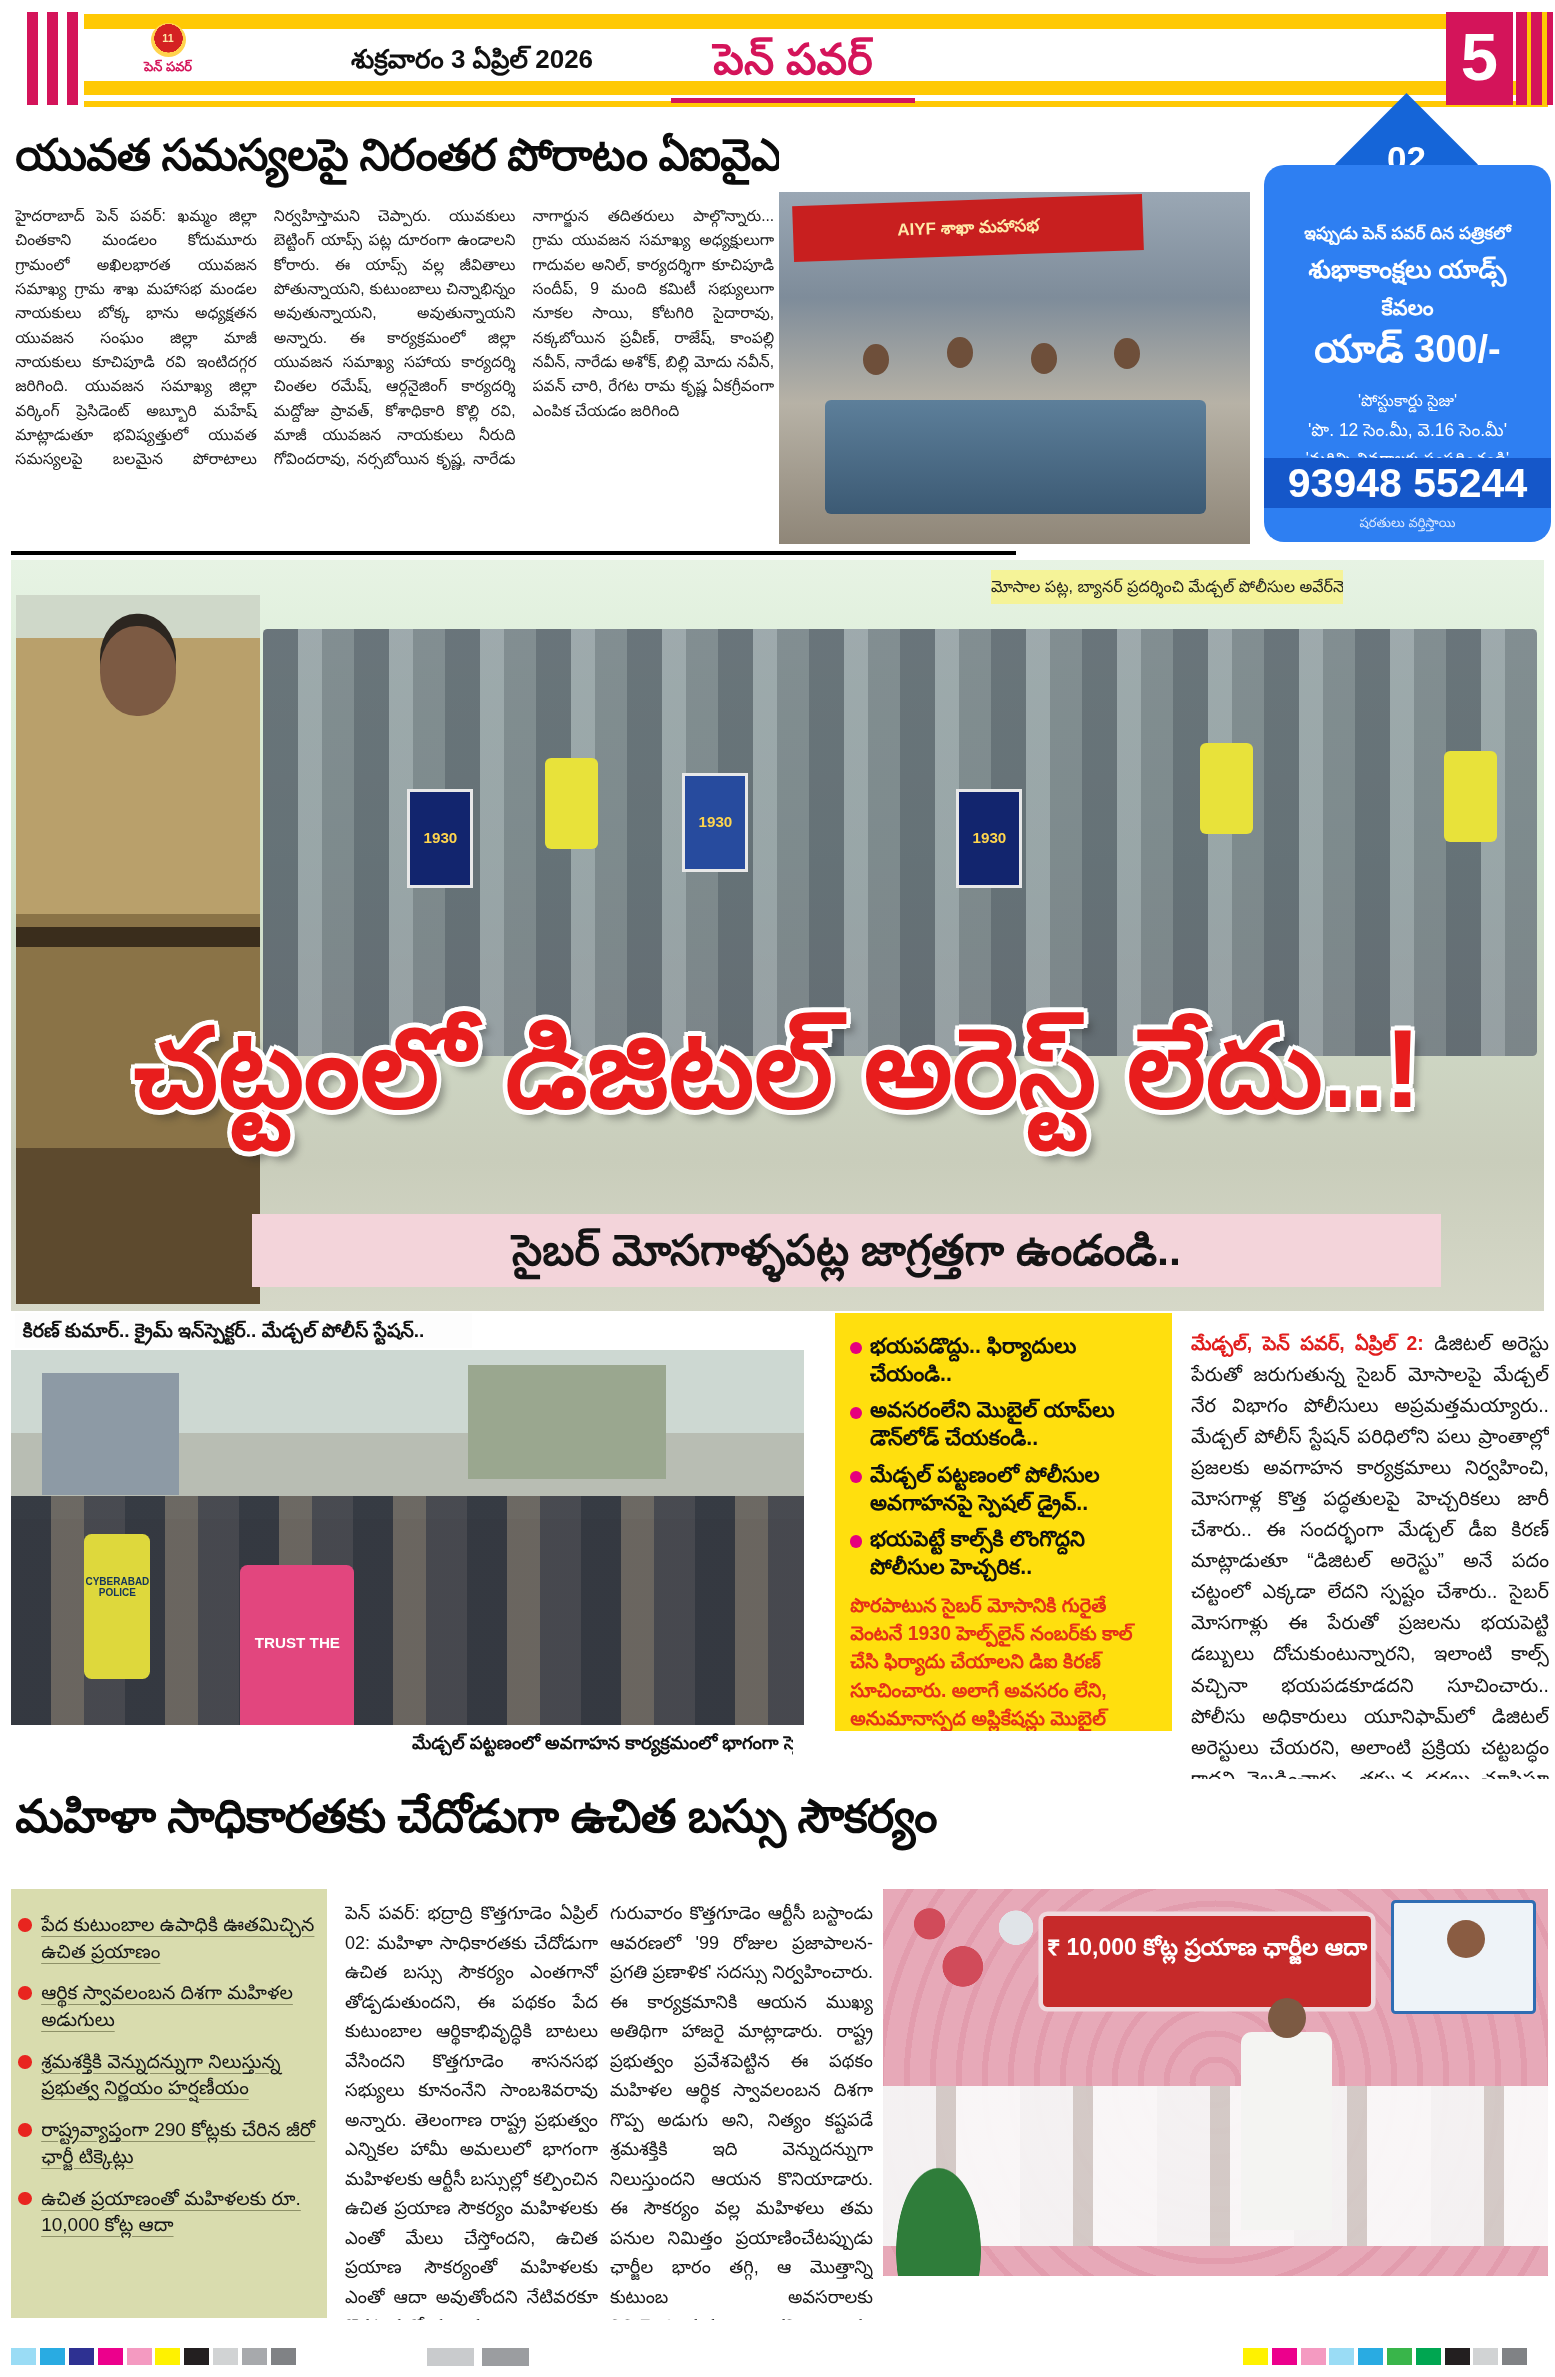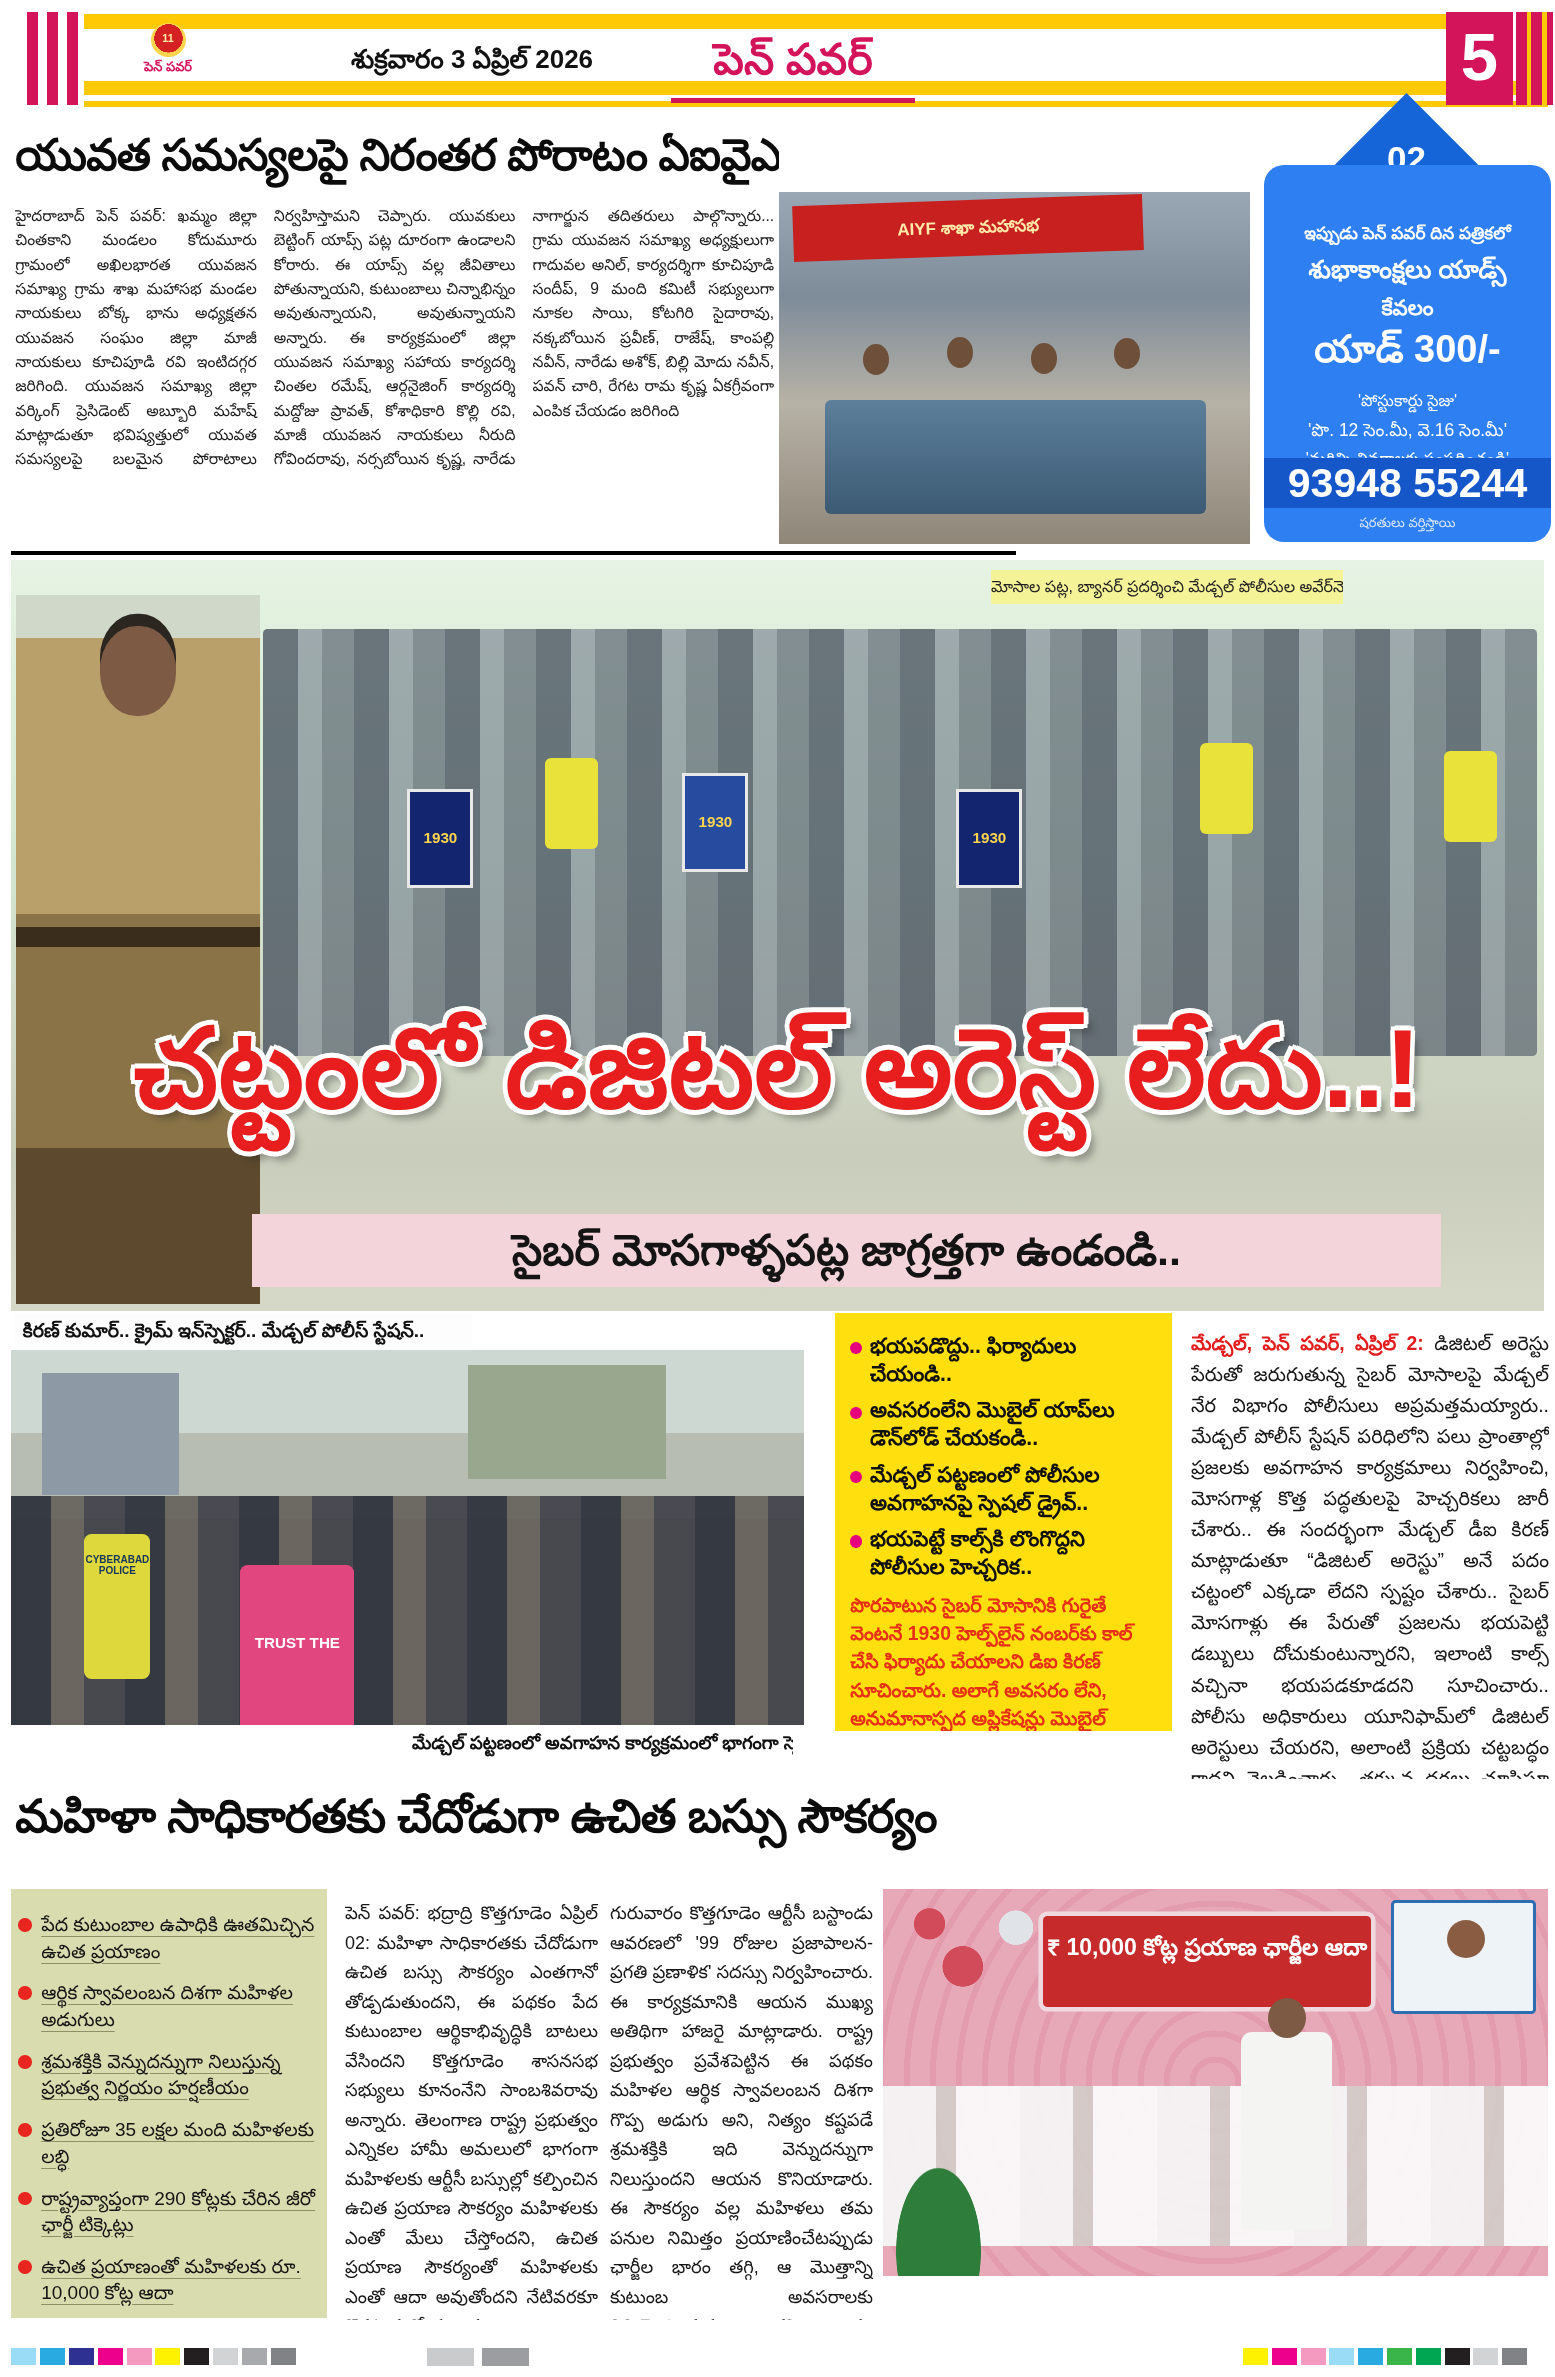--- a/index.html
+++ b/index.html
@@ -80,21 +80,21 @@
   .officer-cap { left:15.2px; top:1313px; width:457px; height:35px; background:#fdfdfd; color:#111;
     font-size:19px; font-weight:bold; line-height:35px; padding-left:7.6px; white-space:nowrap; overflow:hidden; }
 
   
   .streetphoto { left:11.4px; top:1350px; width:793px; height:375px; overflow:hidden;
     background:linear-gradient(180deg,#cdd8d2 0 22%, #b8bdb3 22% 45%, #a9a69c 45% 100%); }
   .streetphoto .bldg { position:absolute; background:#8d9aa5; }
   .crowd2 { position:absolute; left:0; right:0; bottom:0; height:229px;
     background:repeating-linear-gradient(90deg, rgba(40,45,55,.9) 0 40px, rgba(95,90,85,.85) 40px 73px, rgba(60,62,70,.9) 73px 114px); }
   .vest2 { position:absolute; left:73px; bottom:46px; width:66px; height:145px; background:#ded83c; border-radius:7.6px;
-    color:#14355c; font-size:10px; font-weight:800; text-align:center; padding-top:20px; overflow:hidden; }
+    color:#14355c; font-size:10px; font-weight:800; text-align:center; padding-top:42px; overflow:hidden; }
   .shirt-pink { position:absolute; left:229px; bottom:0; width:114px; height:160px; background:#e2467e; border-radius:7.6px 7.6px 0 0;
     color:#fff; font-size:15.2px; font-weight:800; text-align:center; padding-top:69px; overflow:hidden; }
   .street-cap { left:412px; top:1732px; width:381px; font-size:18.3px; font-weight:bold; color:#111;
     white-space:nowrap; overflow:hidden; }
   .yellowbox { left:835px; top:1313px; width:337px; height:418px; background:#ffdf0e; padding:20px 15.2px 15.2px 15.2px; overflow:hidden; }
   .ybullet { display:flex; gap:7.6px; margin-bottom:9.1px; font-size:21.3px; font-weight:800; color:#101010; line-height:1.3; }
   .ybullet .dot { flex:0 0 12.2px; width:12.2px; height:12.2px; margin-top:9.1px; border-radius:50%; background:#e6007d; }
   .ypara { margin-top:4.6px; font-size:19.4px; font-weight:600; color:#e63118; line-height:1.46; text-align:left; }
   .rightcol { left:1191px; top:1328px; width:358px; height:451px; font-size:19.4px; line-height:1.6;
     text-align:justify; color:#151515; overflow:hidden; }
@@ -260,24 +260,20 @@
     <div class="kbullet">
         <span class="dot"></span>
         <span class="t">ఆర్థిక స్వావలంబన దిశగా మహిళల అడుగులు</span>
       </div>
     <div class="kbullet">
         <span class="dot"></span>
         <span class="t">శ్రమశక్తికి వెన్నుదన్నుగా నిలుస్తున్న ప్రభుత్వ నిర్ణయం హర్షణీయం</span>
       </div>
     <div class="kbullet">
         <span class="dot"></span>
-        <span class="t">ప్రతిరోజూ 35 లక్షల మంది మహిళలకు లబ్ధి</span>
-      </div>
-    <div class="kbullet">
-        <span class="dot"></span>
         <span class="t">రాష్ట్రవ్యాప్తంగా 290 కోట్లకు చేరిన జీరో ఛార్జీ టిక్కెట్లు</span>
       </div>
     <div class="kbullet">
         <span class="dot"></span>
         <span class="t">ఉచిత ప్రయాణంతో మహిళలకు రూ. 10,000 కోట్ల ఆదా</span>
       </div>
 
   </div>
 
   <div class="abs bcol1">పెన్ పవర్: భద్రాద్రి కొత్తగూడెం ఏప్రిల్ 02: మహిళా సాధికారతకు చేదోడుగా ఉచిత బస్సు సౌకర్యం ఎంతగానో తోడ్పడుతుందని, ఈ పథకం పేద కుటుంబాల ఆర్థికాభివృద్ధికి బాటలు వేసిందని కొత్తగూడెం శాసనసభ సభ్యులు కూనంనేని సాంబశివరావు అన్నారు. తెలంగాణ రాష్ట్ర ప్రభుత్వం ఎన్నికల హామీ అమలులో భాగంగా మహిళలకు ఆర్టీసీ బస్సుల్లో కల్పించిన ఉచిత ప్రయాణ సౌకర్యం మహిళలకు ఎంతో మేలు చేస్తోందని, ఉచిత ప్రయాణ సౌకర్యంతో మహిళలకు ఎంతో ఆదా అవుతోందని నేటివరకూ కొనసాగుతోందన్నారు..</div>

